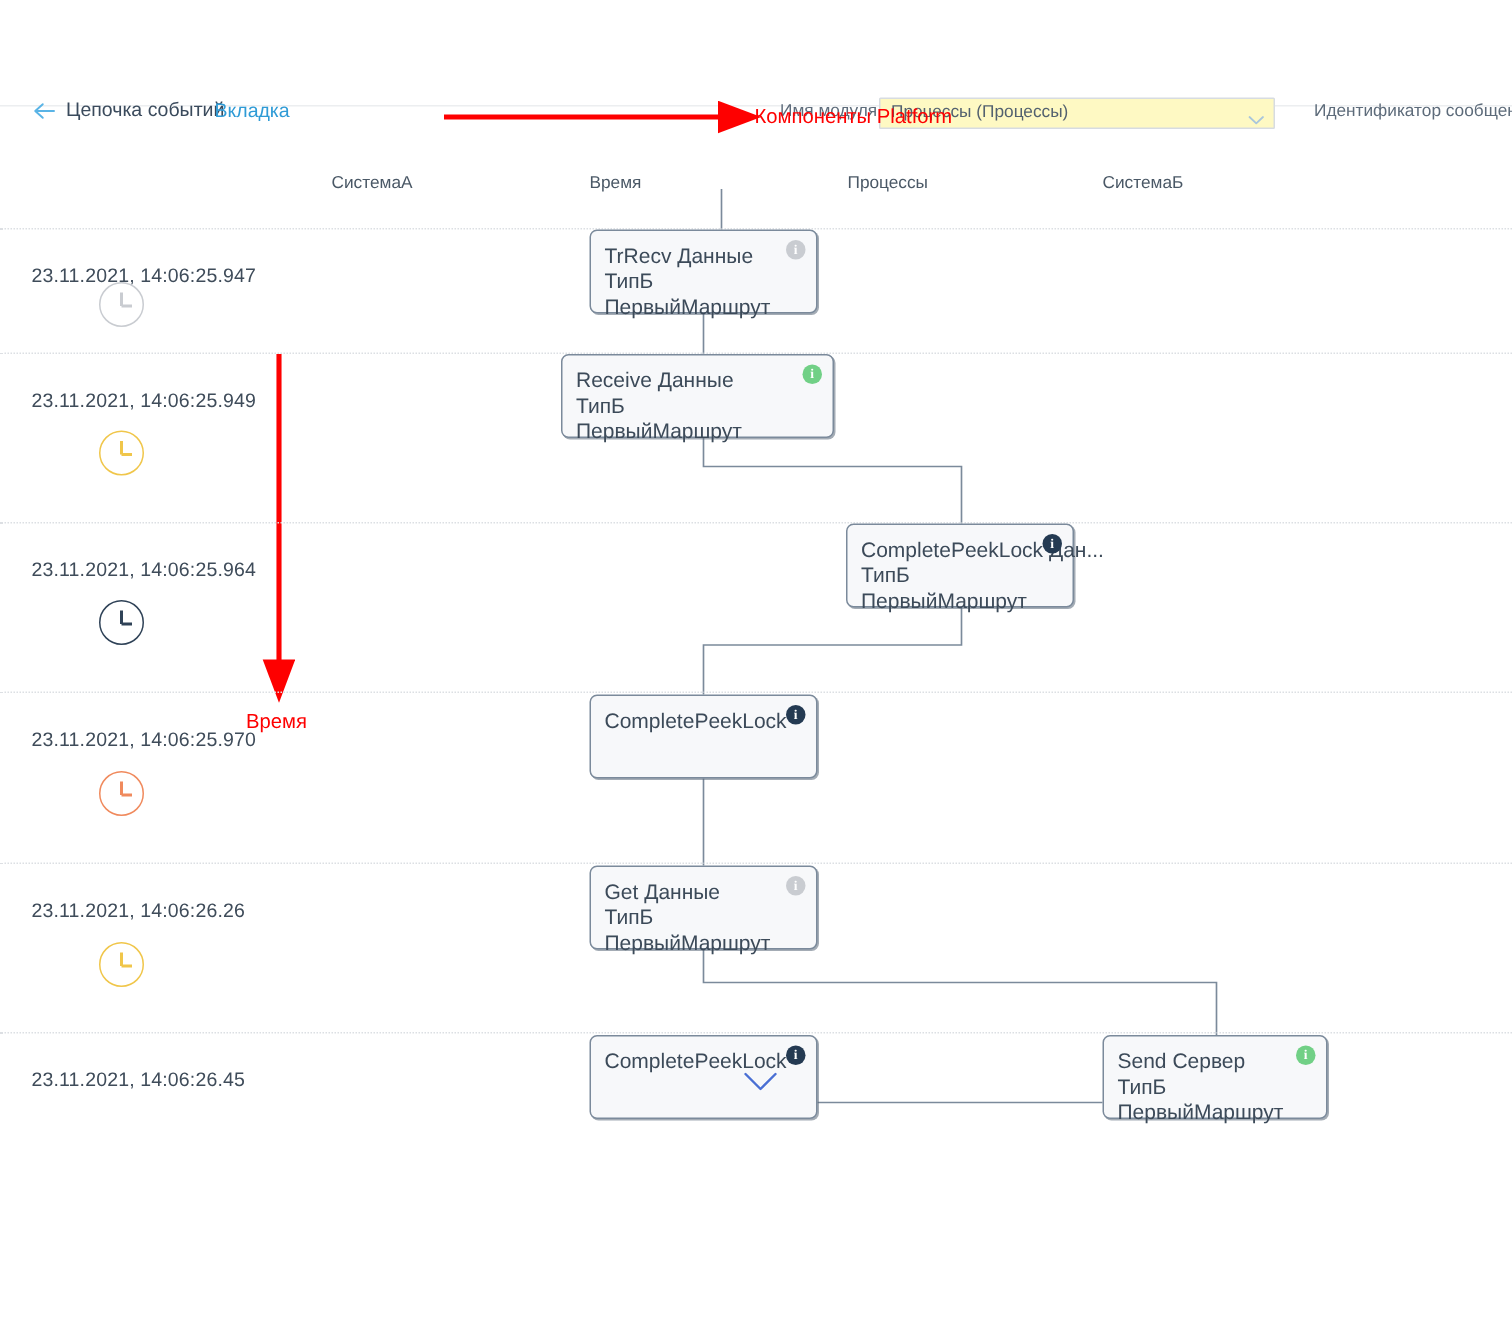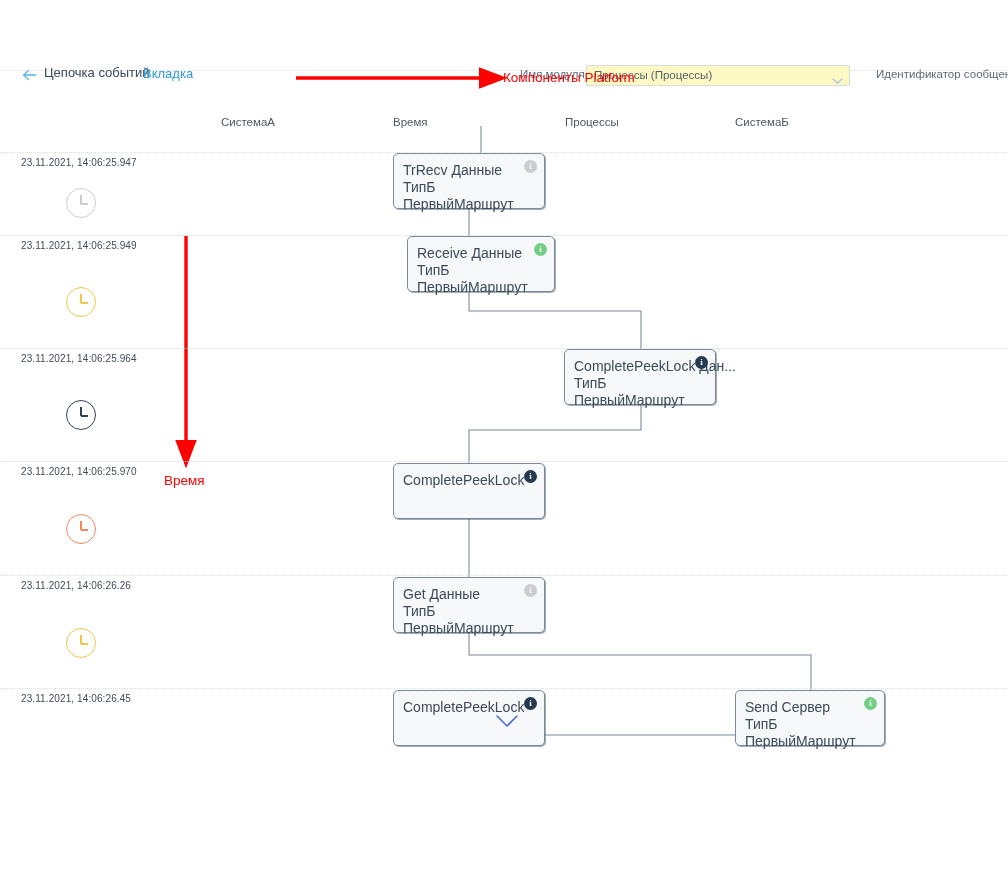--- a/index.html
+++ b/index.html
@@ -23,21 +23,21 @@
   .module-select .chev{position:absolute;right:6px;top:5px;width:11px;height:8px;}
   .msg-id{position:absolute;left:876px;top:42px;font-size:11.5px;color:#5d6b7a;white-space:nowrap;}
 
   .ann-h-label{position:absolute;left:503px;top:70px;font-size:13.5px;color:#fe0000;white-space:nowrap;}
   .ann-v-label{position:absolute;left:164px;top:473px;font-size:13.5px;color:#fe0000;white-space:nowrap;}
 
   .colhead{position:absolute;font-size:11.5px;color:#4a5866;white-space:nowrap;}
 
   .rowsep{position:absolute;left:0;width:1008px;height:0;border-top:1px dotted #dcdfe3;}
 
-  .ts{position:absolute;left:21px;font-size:10px;color:#3f4c5a;white-space:nowrap;letter-spacing:.1px;}
+  .ts{position:absolute;left:21px;font-size:13px;color:#3f4c5a;white-space:nowrap;letter-spacing:.1px;margin-top:19px;}
 
   .clock{position:absolute;width:30px;height:30px;border-radius:50%;box-sizing:border-box;}
   .clock .hand-v{position:absolute;left:50%;top:6px;width:1.6px;height:9px;margin-left:-.8px;}
   .clock .hand-h{position:absolute;left:50%;top:14px;width:7px;height:1.6px;}
 
   .node{position:absolute;box-sizing:border-box;background:#f7f8fa;border:1px solid #7b8a9b;
         border-radius:5px;box-shadow:1px 1px 0 0 rgba(90,104,120,.55);}
   .node .ln{position:absolute;left:9px;font-size:14px;color:#3c4a59;white-space:nowrap;}
   .node .ln1{top:8px;}
   .node .ln2{top:25px;}
@@ -151,21 +151,21 @@
       <div class="hand-h" style="background: rgb(240, 198, 74);"></div>
     </div>
   </div>
 <div id="nodes">
     <div class="node" style="left: 393px; top: 153px; width: 152px; height: 56px;">
       <div class="ln ln1">TrRecv Данные</div>
       <div class="ln ln2">ТипБ</div>
       <div class="ln ln3">ПервыйМаршрут</div>
       <div class="badge gray">i</div>
     </div>
-    <div class="node" style="left: 407px; top: 236px; width: 148px; height: 56px;">
+    <div class="node" style="left: 374px; top: 236px; width: 182px; height: 56px;">
       <div class="ln ln1">Receive Данные</div>
       <div class="ln ln2">ТипБ</div>
       <div class="ln ln3">ПервыйМаршрут</div>
       <div class="badge green">i</div>
     </div>
     <div class="node" style="left: 564px; top: 349px; width: 152px; height: 56px;">
       <div class="ln ln1">CompletePeekLock Дан...</div>
       <div class="ln ln2">ТипБ</div>
       <div class="ln ln3">ПервыйМаршрут</div>
       <div class="badge navy">i</div>

